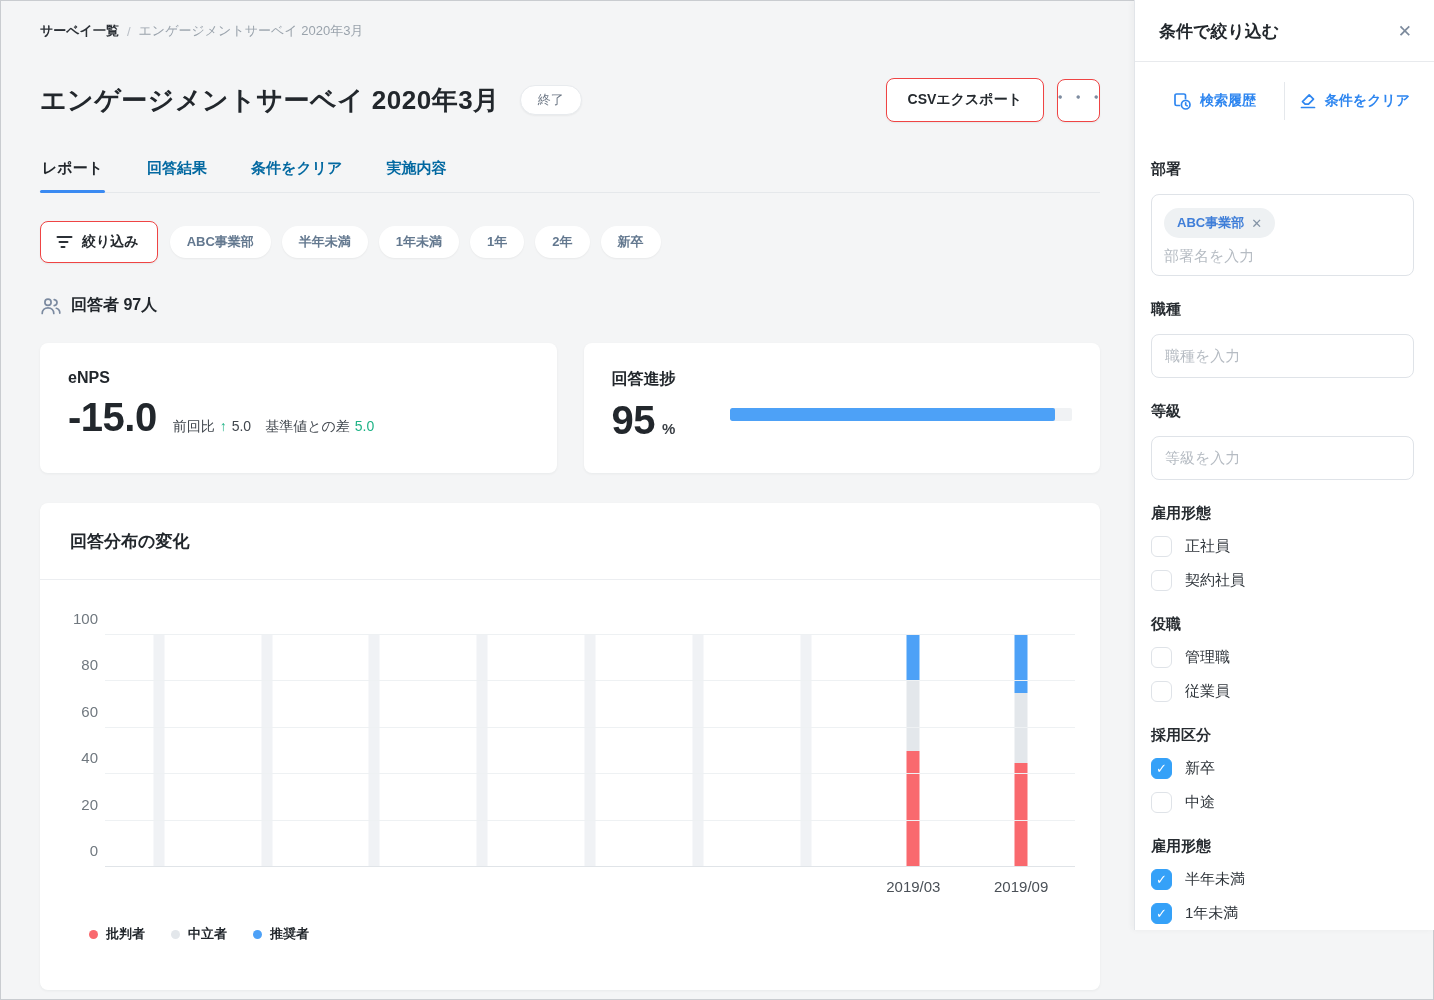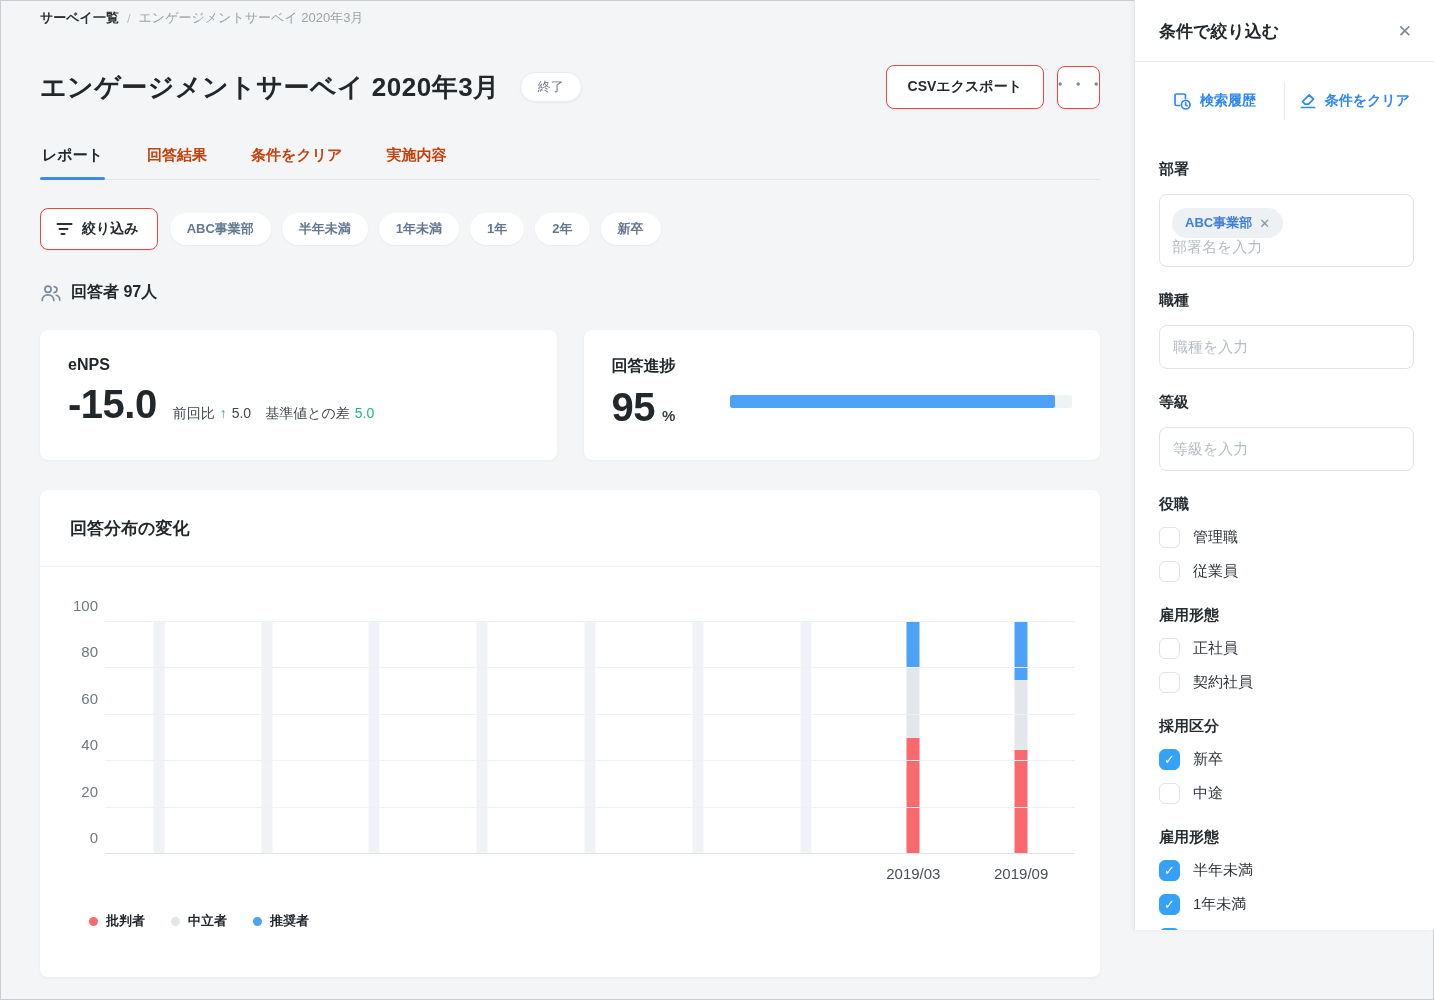--- a/index.html
+++ b/index.html
@@ -3,39 +3,39 @@
 <meta charset="utf-8">
 <style>
   * { margin:0; padding:0; box-sizing:border-box; }
   body { font-family: "Liberation Sans", "DejaVu Sans", sans-serif; background:#e9eaec; }
   .page { position:relative; width:1434px; height:1000px; background:#f4f5f6; overflow:hidden;
           box-shadow: inset 0 0 0 1px #c9ccd0; }
 
   
   .main { position:absolute; left:0; top:0; width:1134px; height:1000px; padding:0 34px 0 40px; }
 
-  .breadcrumb { padding-top:9px; font-size:13px; display:flex; gap:8px; align-items:center; }
+  .breadcrumb { padding-top:22px; font-size:13px; display:flex; gap:8px; align-items:center; }
   .breadcrumb .root { color:#2b3036; font-weight:700; }
   .breadcrumb .sep { color:#b8bec5; }
   .breadcrumb .current { color:#9aa3ac; }
 
   .title-row { margin-top:38px; display:flex; align-items:center; }
   .page-title { font-size:26px; font-weight:800; color:#22272c; letter-spacing:.5px; }
   .status-badge { margin-left:20px; background:#fff; border:1px solid #e8ebee; border-radius:15px;
                   padding:5px 17px; font-size:13px; color:#6b7684; box-shadow:0 1px 2px rgba(0,0,0,.05); }
   .title-actions { margin-left:auto; display:flex; gap:13px; align-items:center; }
   .btn { background:#fff; border:1px solid #ef4444; border-radius:8px; box-shadow:0 1px 2px rgba(0,0,0,.06);
          font-size:14px; font-weight:700; color:#24292e; cursor:pointer;
          font-family:"Liberation Sans","DejaVu Sans",sans-serif; }
   .csv-btn { padding:12px 21px; }
   .more-btn { width:43px; height:43px; color:#7d8ca0; font-size:17px; font-weight:800; letter-spacing:1px;
               display:flex; align-items:center; justify-content:center; padding-bottom:6px; }
 
   .tabs { margin-top:37px; display:flex; gap:40px; border-bottom:1px solid #e5e8eb; }
-  .tab { font-size:15px; font-weight:600; color:#c2410c; padding:0 2px 14px; cursor:pointer; position:relative; }
+  .tab { font-size:15px; font-weight:600; color:#0369a1; padding:0 2px 14px; cursor:pointer; position:relative; }
   .tab.active { color:#22272c; }
   .tab.active::after { content:""; position:absolute; left:0; right:0; bottom:-1px; height:3px;
                        background:#3a8af2; border-radius:2px; }
 
   .filter-row { margin-top:28px; display:flex; align-items:center; gap:12px; }
   .filter-btn { display:flex; align-items:center; gap:9px; padding:11px 18px 11px 15px; font-size:14px; }
   .chip { background:#fff; border-radius:16px; padding:7px 17px; font-size:13px; font-weight:700;
           color:#63788f; box-shadow:0 1px 2px rgba(0,0,0,.05); cursor:pointer; }
 
   .respondents { margin-top:32px; display:flex; align-items:center; gap:9px; }
@@ -80,28 +80,28 @@
   .sidebar { position:absolute; right:0; top:0; width:300px; height:930px; background:#fff;
              border-left:1px solid #e2e5e9; box-shadow:-2px 0 6px rgba(0,0,0,.04); overflow:hidden; }
   .sb-header { display:flex; align-items:center; justify-content:space-between; padding:20px 22px 18px 24px;
                border-bottom:1px solid #e8eaed; }
   .sb-title { font-size:17px; font-weight:800; color:#22272c; }
   .sb-close { font-size:17px; color:#7c8a9c; cursor:pointer; line-height:1; }
   .sb-links { display:flex; align-items:center; padding:20px 10px 8px; }
   .sb-link { flex:1; display:flex; align-items:center; justify-content:center; gap:8px;
              color:#2e86f0; font-size:14px; font-weight:600; cursor:pointer; }
   .sb-links .vdiv { width:1px; height:38px; background:#e5e8ec; }
-  .sb-sections { padding:8px 20px 0 24px; }
+  .sb-sections { padding:8px 20px 0 16px; }
   .sb-section { margin-top:24px; }
   .sb-section-title { font-size:15px; font-weight:700; color:#272c31; }
   .tag-box { margin-top:15px; border:1px solid #dfe3e8; border-radius:8px; padding:13px 12px 10px; }
   .tag-chip { display:inline-flex; align-items:center; gap:7px; background:#eef1f3; border-radius:15px;
               padding:6px 13px; font-size:13px; font-weight:700; color:#3f7ed8; }
   .tag-chip .x { color:#8494a6; font-weight:700; font-size:13px; cursor:pointer; }
-  .sb-input { width:100%; border:none; outline:none; font-size:15px; color:#2b3036; margin-top:0;
+  .sb-input { width:100%; border:none; outline:none; font-size:15px; color:#2b3036; margin-top:9px;
               font-family:"Liberation Sans","DejaVu Sans",sans-serif; }
   .sb-input::placeholder { color:#b6bcc3; }
   .input-box { margin-top:15px; border:1px solid #dfe3e8; border-radius:8px; padding:12px 13px; }
   .input-box .sb-input { margin-top:0; }
   .cb-row { display:flex; align-items:center; gap:13px; margin-top:13px; cursor:pointer; }
   .cb { width:21px; height:21px; border-radius:6px; border:1px solid #dfe3e8; background:#fff; flex:none;
         display:flex; align-items:center; justify-content:center; }
   .cb.checked { background:#35a1f8; border-color:#35a1f8; color:#fff; font-size:13px; font-weight:800; }
   .cb-label { font-size:15px; color:#2f353b; }
 </style>
@@ -312,55 +312,55 @@
         </div>
         <div class="sb-section">
           <div class="sb-section-title">職種</div>
           <div class="input-box"><input class="sb-input" placeholder="職種を入力" style=""></div>
         </div>
         <div class="sb-section">
           <div class="sb-section-title">等級</div>
           <div class="input-box"><input class="sb-input" placeholder="等級を入力" style=""></div>
         </div>
         <div class="sb-section">
+          <div class="sb-section-title">雇用形態</div>
+          <div class="cb-row">
+            <span class="cb"></span>
+            <span class="cb-label">正社員</span>
+          </div>
+          <div class="cb-row">
+            <span class="cb"></span>
+            <span class="cb-label">契約社員</span>
+          </div>
+        </div>
+        <div class="sb-section">
           <div class="sb-section-title">役職</div>
           <div class="cb-row">
             <span class="cb"></span>
             <span class="cb-label">管理職</span>
           </div>
           <div class="cb-row">
             <span class="cb"></span>
             <span class="cb-label">従業員</span>
           </div>
         </div>
         <div class="sb-section">
+          <div class="sb-section-title">採用区分</div>
+          <div class="cb-row">
+            <span class="cb checked">✓</span>
+            <span class="cb-label">新卒</span>
+          </div>
+          <div class="cb-row">
+            <span class="cb"></span>
+            <span class="cb-label">中途</span>
+          </div>
+        </div>
+        <div class="sb-section">
           <div class="sb-section-title">雇用形態</div>
           <div class="cb-row">
-            <span class="cb"></span>
-            <span class="cb-label">正社員</span>
-          </div>
-          <div class="cb-row">
-            <span class="cb"></span>
-            <span class="cb-label">契約社員</span>
-          </div>
-        </div>
-        <div class="sb-section">
-          <div class="sb-section-title">採用区分</div>
-          <div class="cb-row">
-            <span class="cb checked">✓</span>
-            <span class="cb-label">新卒</span>
-          </div>
-          <div class="cb-row">
-            <span class="cb"></span>
-            <span class="cb-label">中途</span>
-          </div>
-        </div>
-        <div class="sb-section">
-          <div class="sb-section-title">雇用形態</div>
-          <div class="cb-row">
             <span class="cb checked">✓</span>
             <span class="cb-label">半年未満</span>
           </div>
           <div class="cb-row">
             <span class="cb checked">✓</span>
             <span class="cb-label">1年未満</span>
           </div>
           <div class="cb-row">
             <span class="cb checked">✓</span>
             <span class="cb-label">1年</span>

